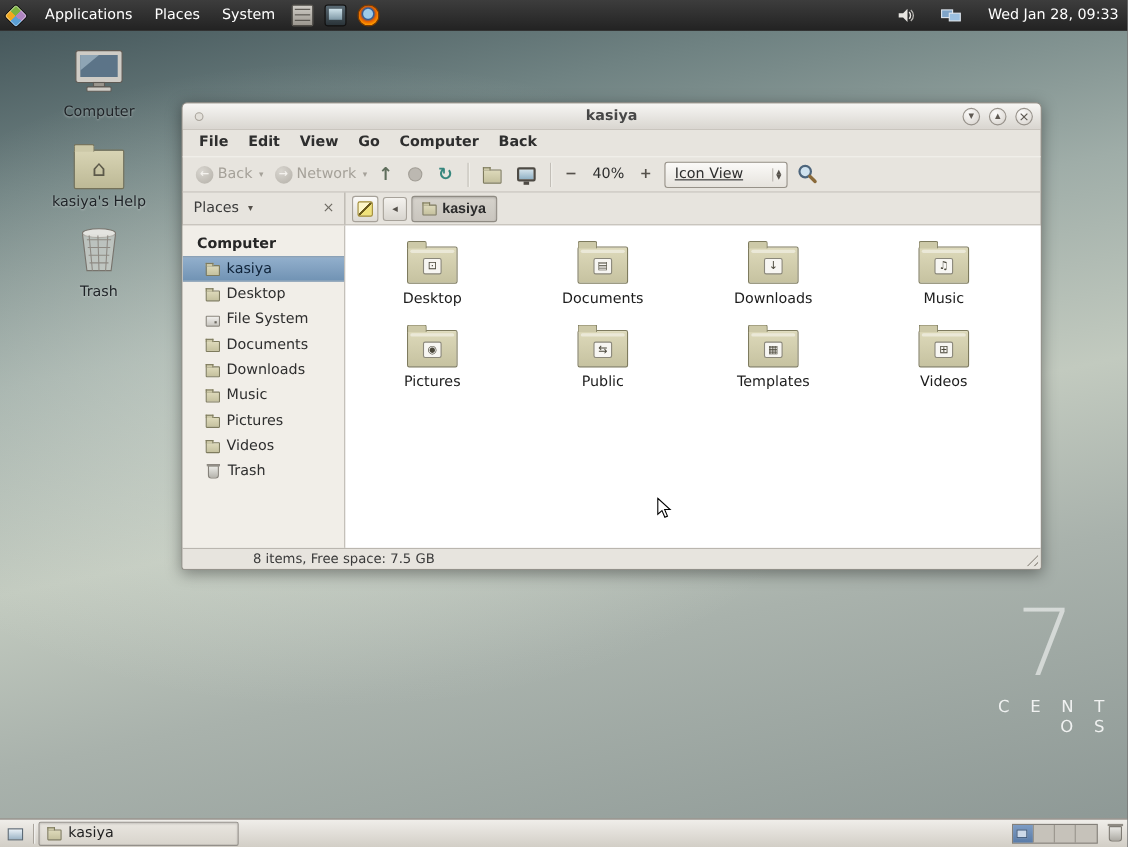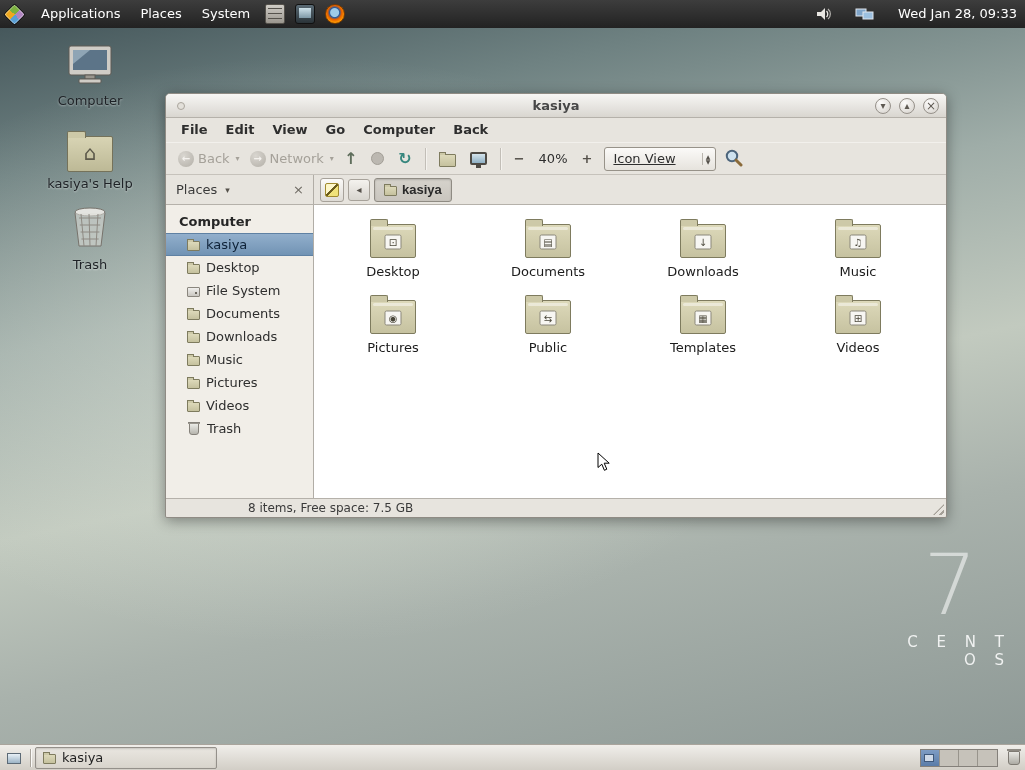--- a/index.html
+++ b/index.html
@@ -144,21 +144,21 @@
   .folder::before { content:""; position:absolute; top:-6px; left:-1px; width:16px; height:6px;
      background:#cdc9a8; border:1px solid #7e7b5e; border-bottom:none; border-radius:2px 2px 0 0; }
   .folder::after { content:""; position:absolute; top:2px; left:2px; right:2px; height:3px;
      background:rgba(255,255,255,.45); border-radius:2px; }
   .femblem { position:absolute; left:50%; top:52%; transform:translate(-50%,-50%); z-index:2;
      min-width:17px; height:15px; line-height:14px; padding:0 1px; text-align:center;
      background:#f7f6f2; border:1px solid #8a877a; border-radius:2px; font-size:10px; color:#4a473a; }
   .flabel { margin-top:6px; color:#1c1c1c; font-size:13px; }
 
   .status { height:19px; flex:none; border-top:1px solid #b5b1aa; background:#e7e4de;
-     display:flex; align-items:center; padding-left:82px; color:#3a3a3a; font-size:12px; position:relative;
+     display:flex; align-items:center; padding-left:64px; color:#3a3a3a; font-size:12px; position:relative;
      border-radius:0 0 2px 2px; }
   .grip { position:absolute; right:2px; bottom:2px; width:11px; height:11px;
      background:repeating-linear-gradient(135deg, transparent 0 3px, #a5a098 3px 4.5px);
      clip-path:polygon(100% 0, 100% 100%, 0 100%); }
 
   
   .cursor { position:absolute; left:597px; top:424px; z-index:90; pointer-events:none; }
 
   
   .bp { position:absolute; bottom:0; left:0; width:1025px; height:26px;

